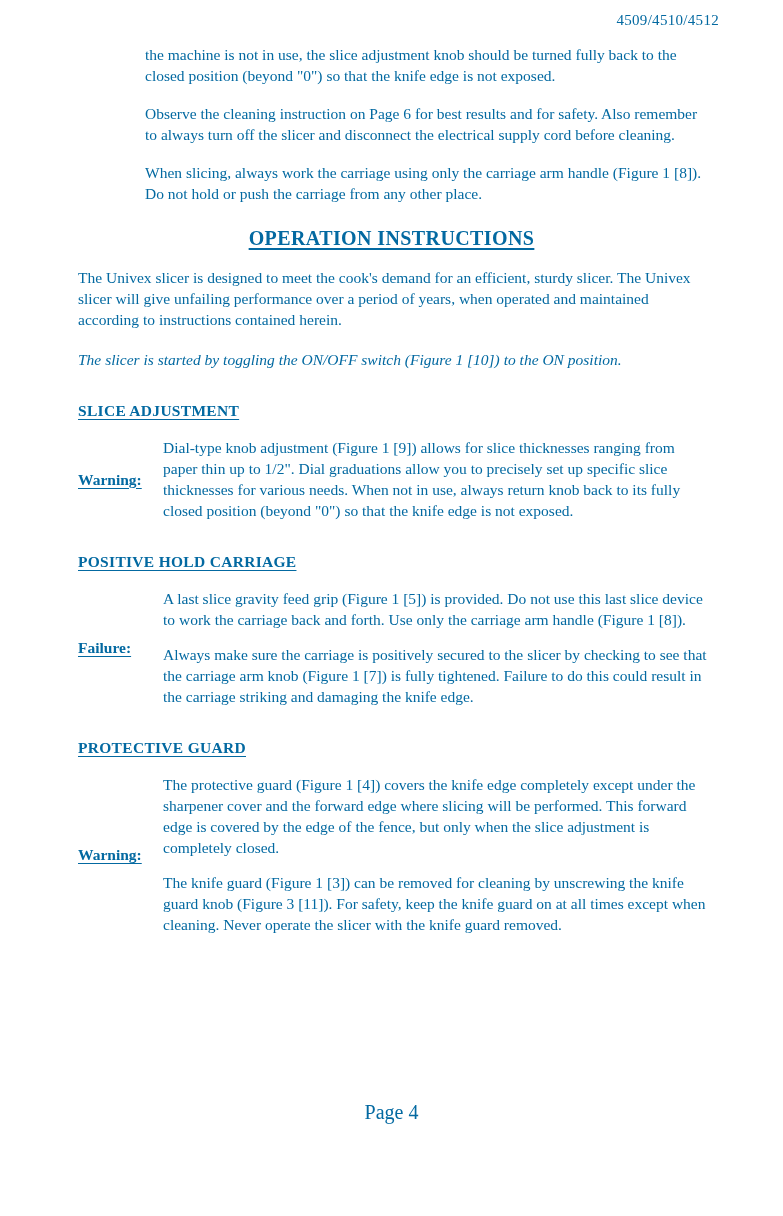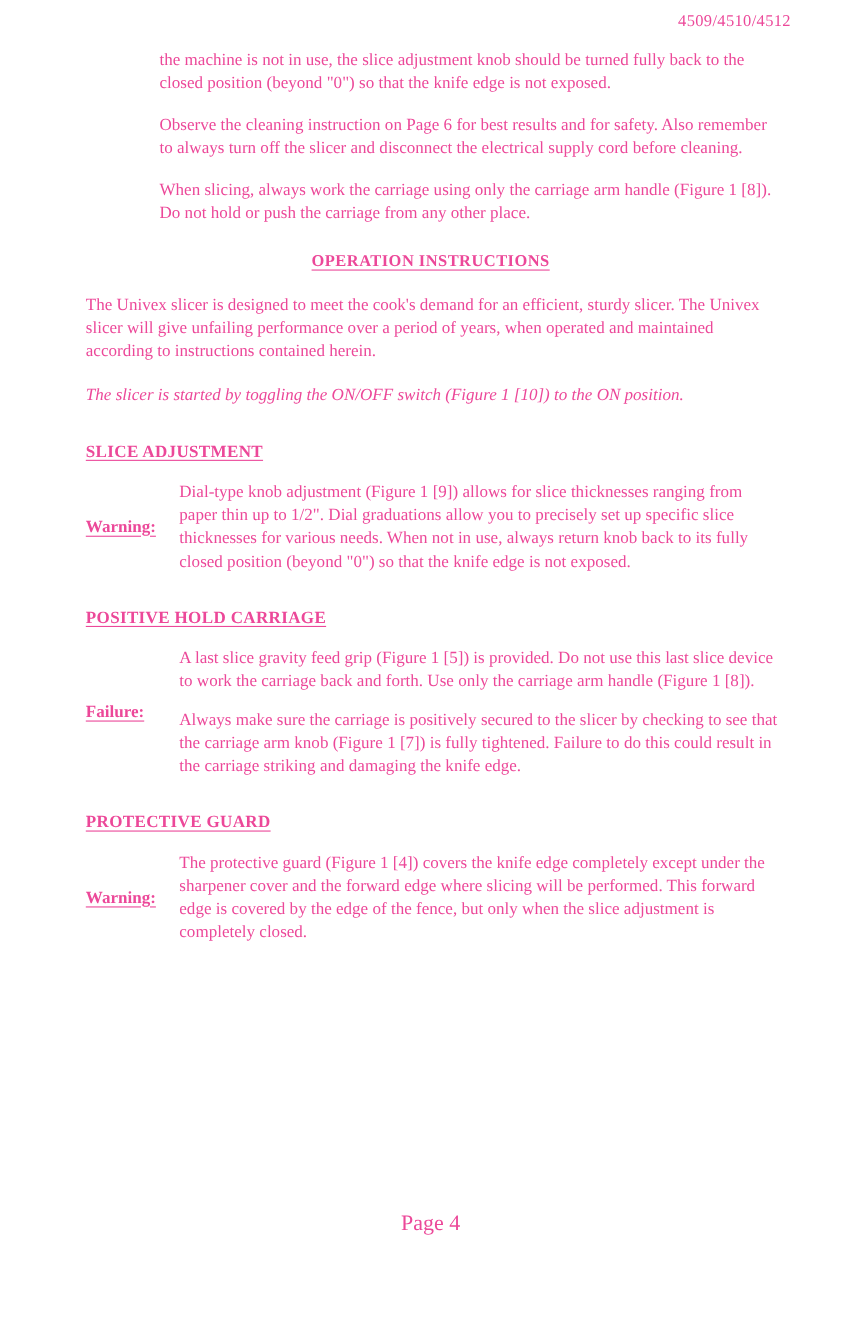--- a/index.html
+++ b/index.html
@@ -6,21 +6,21 @@
     margin: 0;
     padding: 0;
     background: #e8e8e8;
   }
   .page {
     position: relative;
     width: 783px;
     height: 1216px;
     margin: 0 auto;
     background: #ffffff;
-    color: #ec4899;
+    color: #0369a1;
     font-family: "Liberation Serif", "DejaVu Serif", serif;
     font-size: 15.5px;
     line-height: 21px;
     overflow: hidden;
     box-sizing: border-box;
   }
   .header-right {
     position: absolute;
     top: 10px;
     right: 64px;
@@ -35,21 +35,21 @@
   }
   .intro {
     margin: 8px 80px 0 145px;
   }
   .intro p {
     margin: 0 0 17px 0;
   }
   .main-title {
     margin: 24px 0 0 0;
     text-align: center;
-    font-size: 15px;
+    font-size: 20px;
     font-weight: bold;
     letter-spacing: 0.4px;
     text-decoration: underline;
     text-underline-offset: 3px;
   }
   .body-col {
     margin: 0 72px 0 78px;
   }
   .overview {
     margin: 18px 0 0 0;
@@ -135,20 +135,21 @@
           <p>A last slice gravity feed grip (Figure 1 [5]) is provided. Do not use this last slice device to work the carriage back and forth.  Use only the carriage arm handle (Figure 1 [8]).</p>
           <p>Always make sure the carriage is positively secured to the slicer by checking to see that the carriage arm knob (Figure 1 [7]) is fully tightened.  Failure to do this could result in the carriage striking and damaging the knife edge.</p>
         </div>
       </div>
 
       <h2 class="section-heading">PROTECTIVE GUARD</h2>
       <div class="notice">
         <span class="notice-label">Warning:</span>
         <div class="notice-body">
           <p>The protective guard (Figure 1 [4]) covers the knife edge completely except under the sharpener cover and the forward edge where slicing will be performed. This forward edge is covered by the edge of the fence, but only when the slice adjustment is completely closed.</p>
+          <p>The knife guard (Figure 1 [3]) can be removed for cleaning by unscrewing the knife guard knob (Figure 3 [11]).  For safety, keep the knife guard on at all times except when cleaning. Never operate the slicer with the knife guard removed.</p>
         </div>
       </div>
 
     </div>
   </div>
 
   <div class="footer">Page 4</div>
 
 </div>
 

